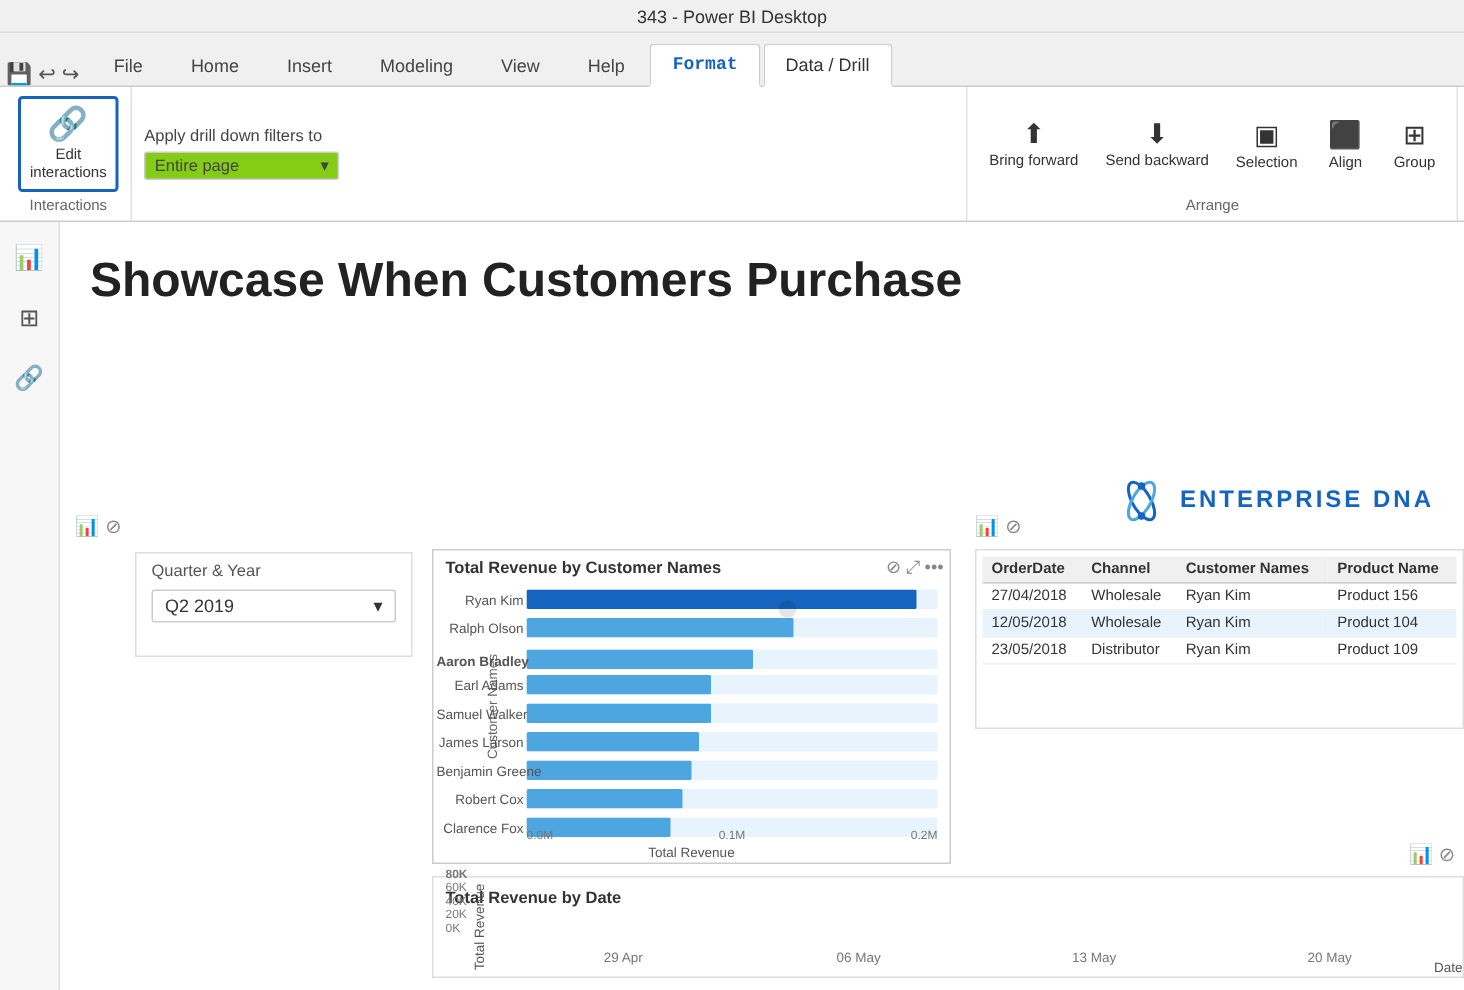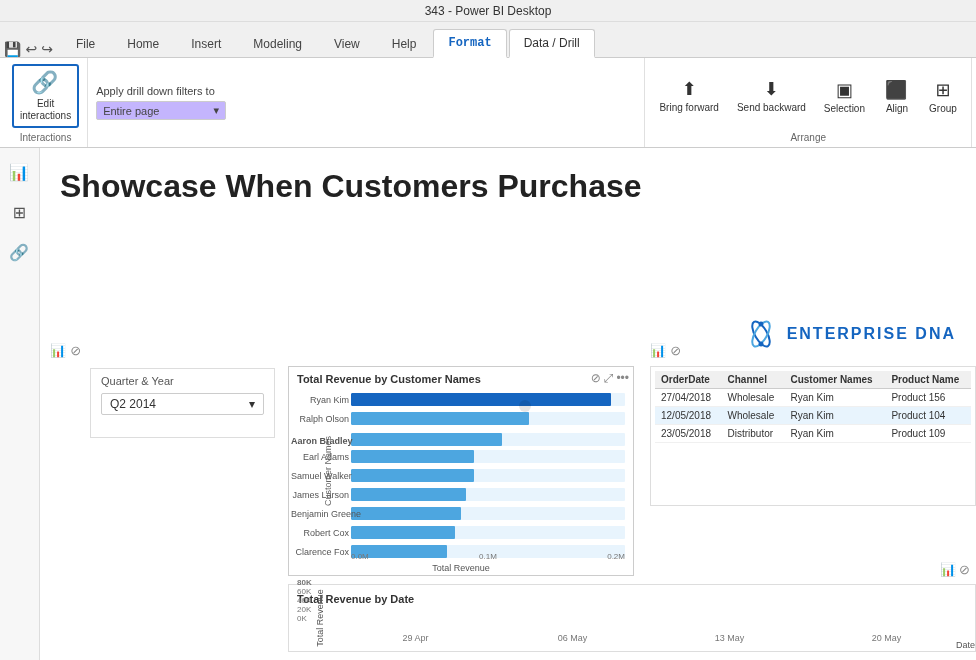--- a/index.html
+++ b/index.html
@@ -132,21 +132,21 @@
     .drill-dropdown {
       margin-top: 4px;
       padding: 2px 6px;
       font-size: 11px;
       border: 1px solid #ccc;
       border-radius: 2px;
       width: 130px;
       display: flex;
       align-items: center;
       justify-content: space-between;
-      background: #c4b5fd;
+      background: #84cc16;
       cursor: pointer;
     }
 
     
     #left-sidebar {
       position: absolute;
       left: 0;
       top: 148px;
       width: 40px;
       height: calc(660px - 148px);
@@ -267,21 +267,21 @@
       position: absolute;
       left: 2px;
     }
 
     
     #table-visual {
       position: absolute;
       top: 218px;
       left: 610px;
       right: 0;
-      height: 140px;
+      height: 120px;
       background: #fff;
       border: 1px solid #ddd;
       padding: 4px;
     }
 
     .table-visual table {
       width: 100%;
       border-collapse: collapse;
       font-size: 10px;
     }
@@ -424,21 +424,21 @@
   </div>
 
   <div style="position:absolute;top:195px;left:10px;display:flex;align-items:center;gap:4px;">
     <span style="font-size:13px;color:#888;">📊</span>
     <span style="font-size:13px;color:#888;">⊘</span>
   </div>
 
   <div id="slicer">
     <div class="slicer-title">Quarter &amp; Year</div>
     <div class="slicer-value">
-      <span>Q2 2014</span>
+      <span>Q2 2019</span>
       <span>▾</span>
     </div>
   </div>
 
   <div id="bar-chart">
     <div class="chart-title">Total Revenue by Customer Names</div>
 
     <div style="position:absolute;top:4px;right:4px;display:flex;gap:3px;align-items:center;">
       <span style="font-size:12px;color:#888;cursor:pointer;">⊘</span>
       <span style="font-size:12px;color:#888;cursor:pointer;">⤢</span>

